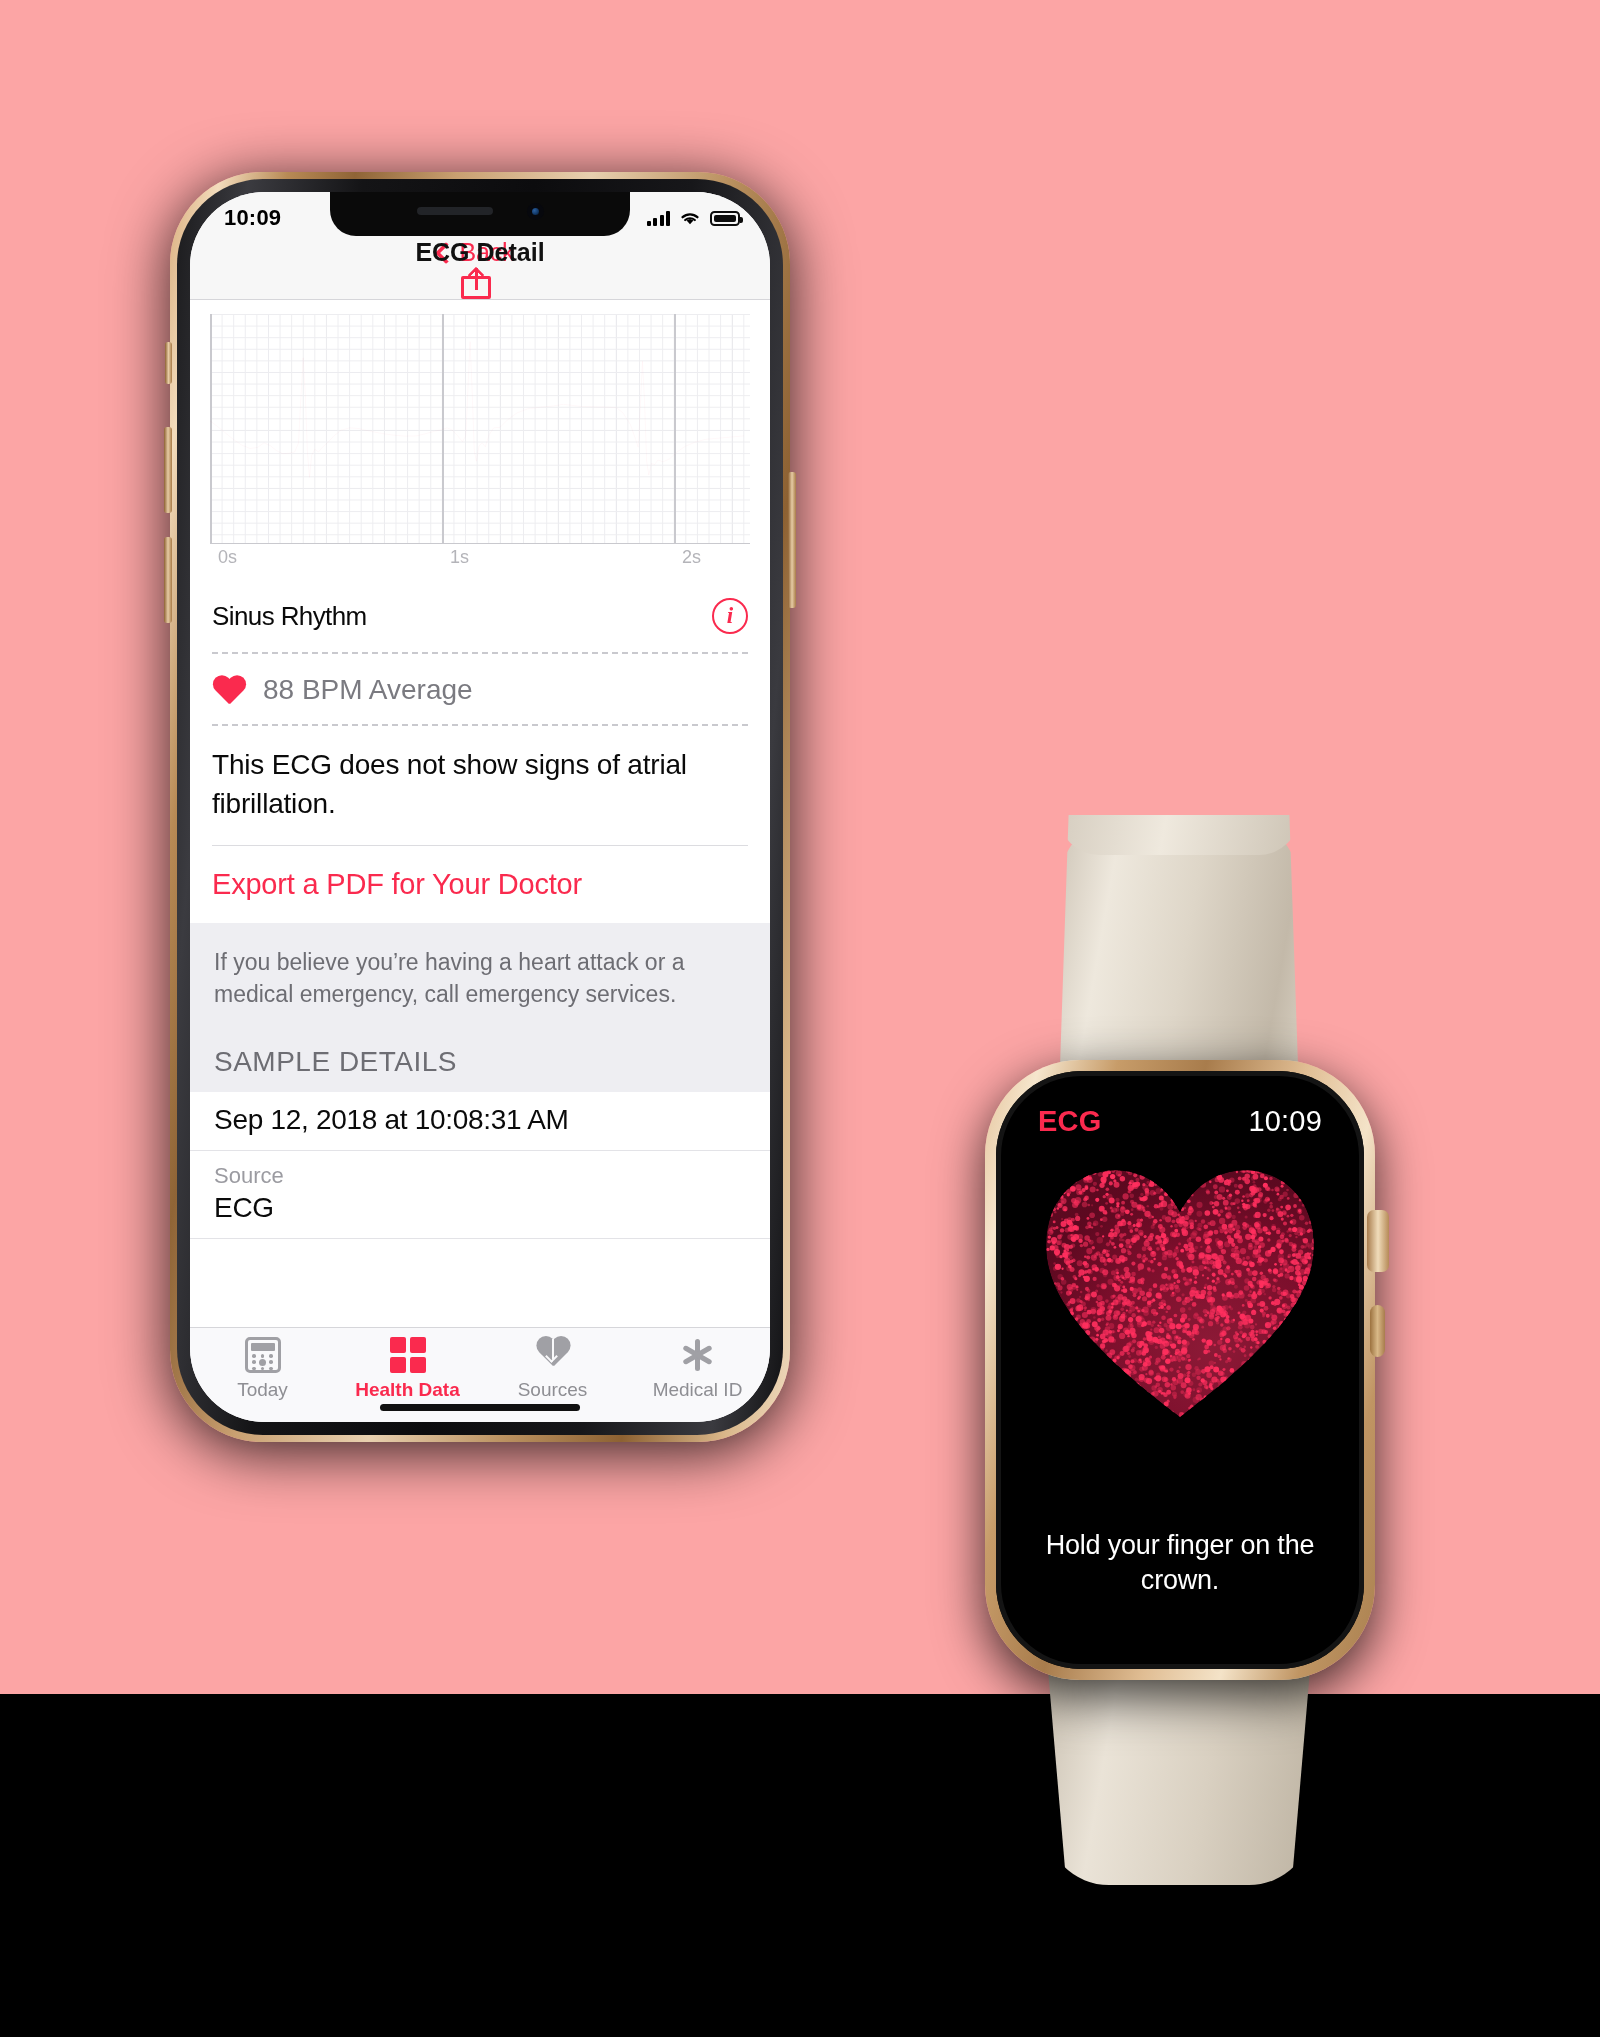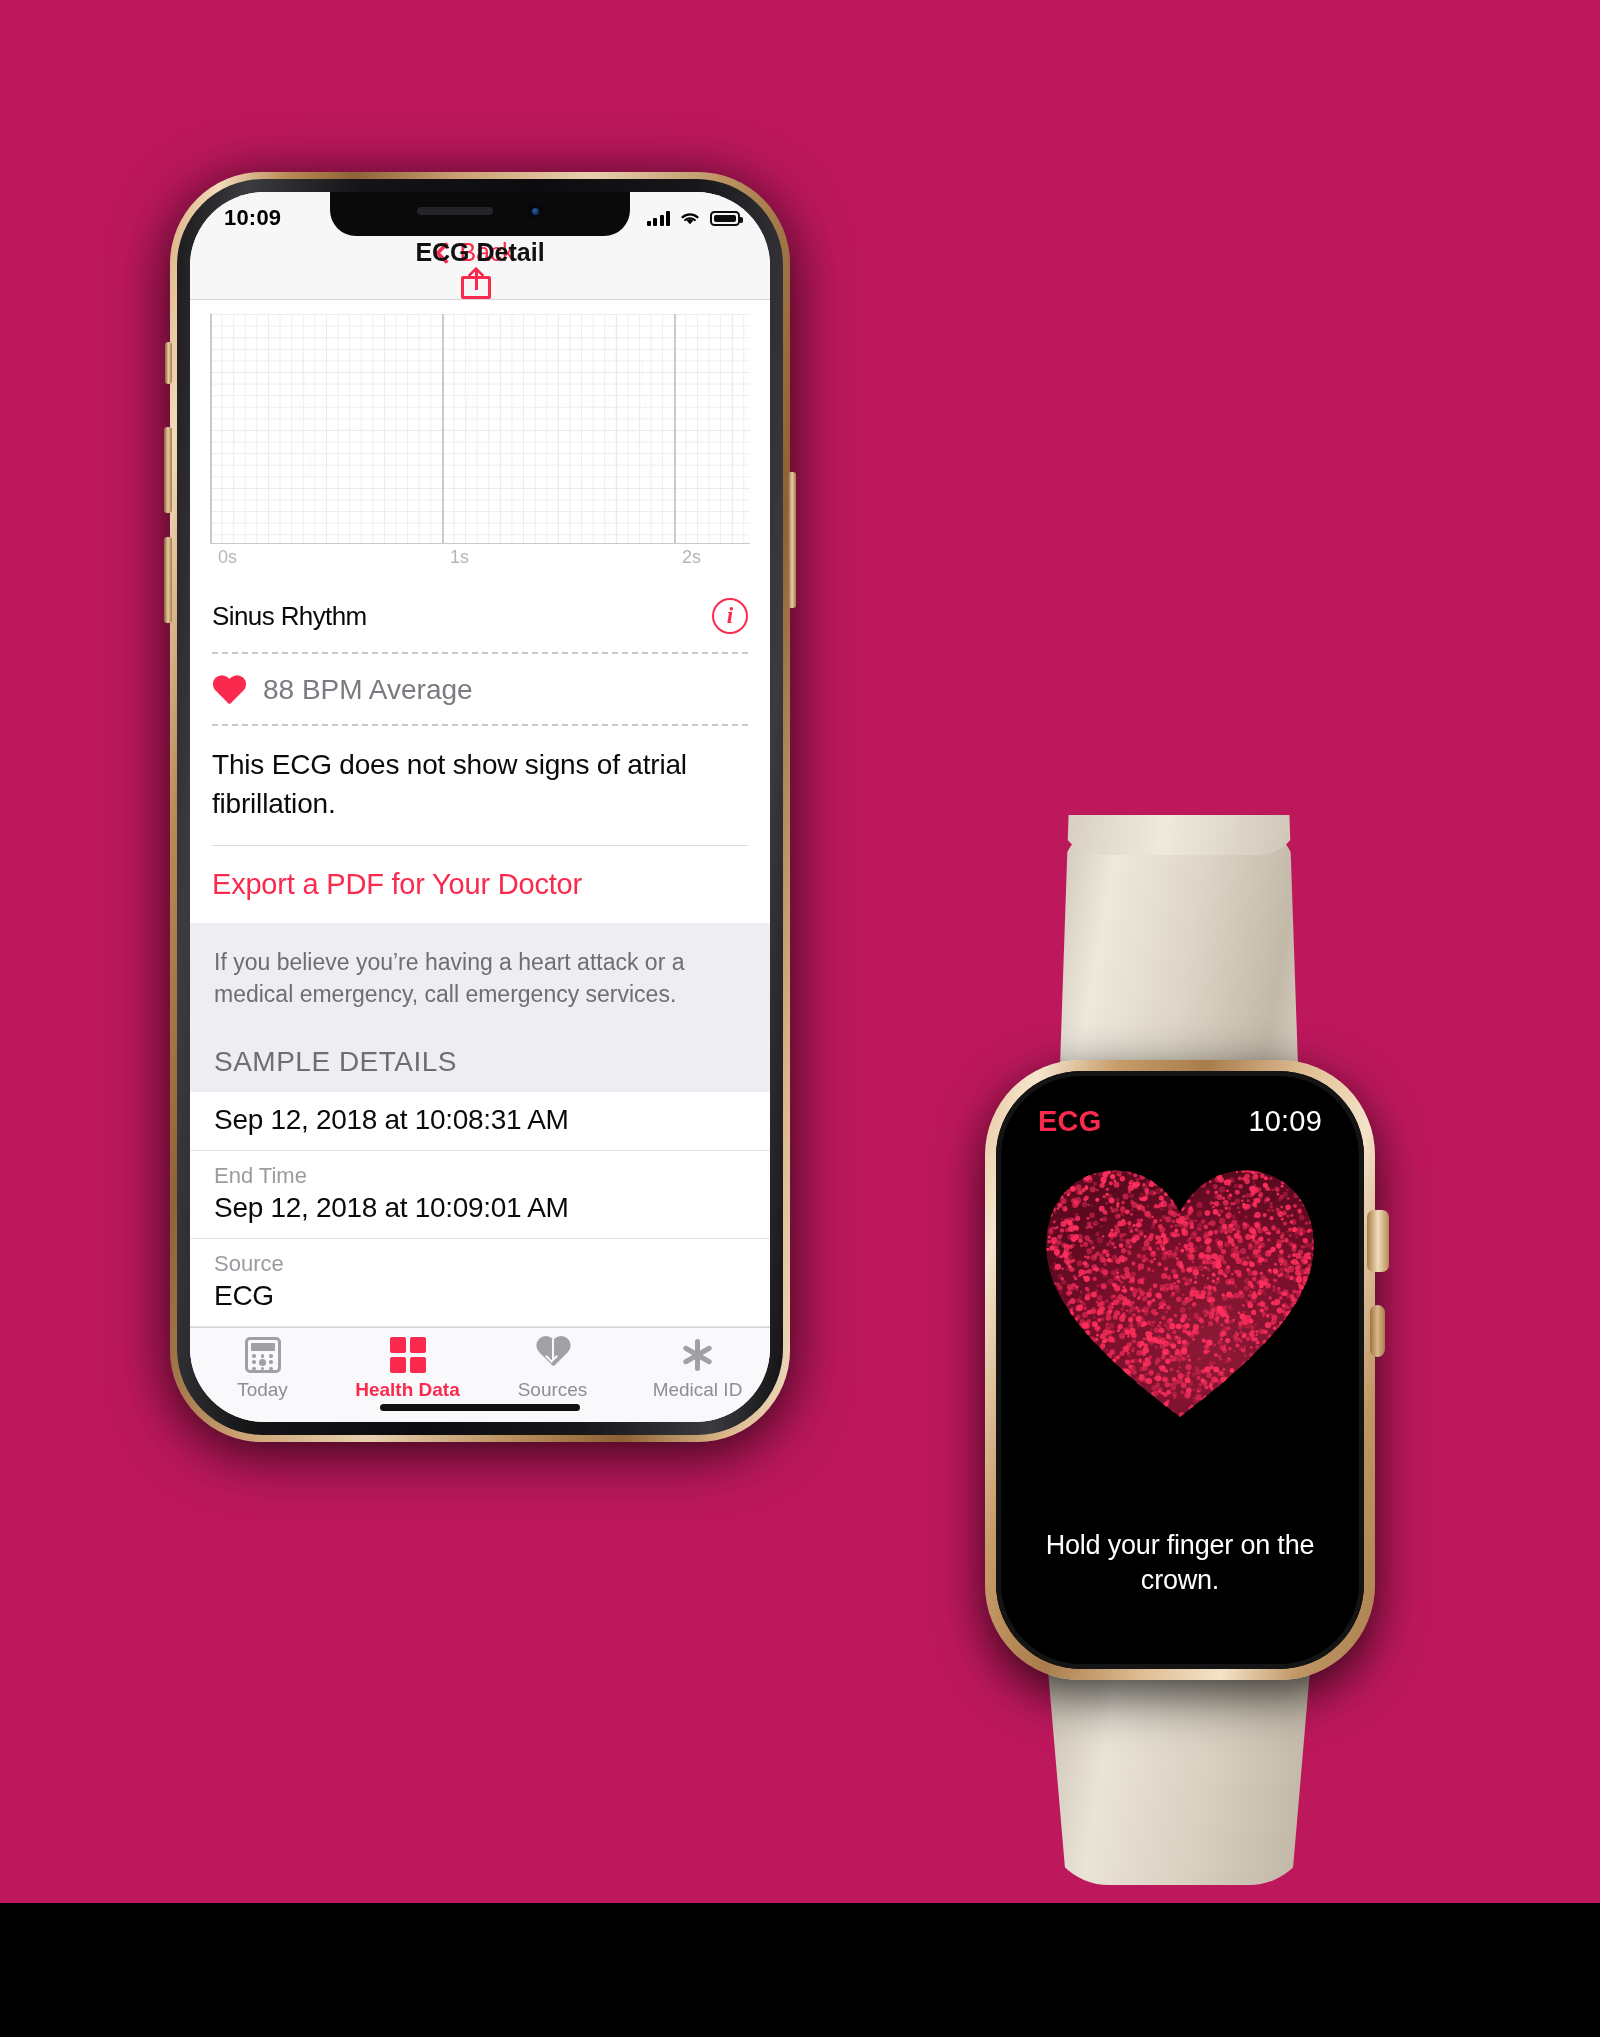--- a/index.html
+++ b/index.html
@@ -2,21 +2,21 @@
 <html><head>
 <meta charset="utf-8">
 <style>
   * { box-sizing: border-box; margin: 0; padding: 0; }
   html, body {
     width: 1600px; height: 2037px;
     background: #000;
     font-family: "Liberation Sans", sans-serif;
     overflow: hidden;
   }
-  .stage { position: relative; width: 1600px; height: 1903px; background: #be185d; }
+  .stage { position: relative; width: 1600px; height: 1694px; background: #fca5a5; }
 
   
   .phone {
     position: absolute; left: 170px; top: 172px;
     width: 620px; height: 1270px;
     border-radius: 92px;
     background: linear-gradient(100deg,#d7ab7a 0%,#f3dcbc 6%,#b88a55 14%,#8f6436 22%,#c9a071 34%,#e8d0af 50%,#bb9261 66%,#8d6132 80%,#d9b689 92%,#f0ddc2 100%);
     padding: 7px;
     box-shadow: 0 10px 60px rgba(0,0,0,.8);
   }
@@ -304,24 +304,20 @@
             <div class="export">Export a PDF for Your Doctor</div>
           </div>
 
           <div class="warn">
             <p>If you believe you’re having a heart attack or a medical emergency, call emergency services.</p>
           </div>
           <div class="section-head">SAMPLE DETAILS</div>
 
           <div class="dl-row">
             <div class="v">Sep 12, 2018 at 10:08:31 AM</div>
-          </div>
-          <div class="dl-row">
-            <div class="k">End Time</div>
-            <div class="v">Sep 12, 2018 at 10:09:01 AM</div>
           </div>
           <div class="dl-row">
             <div class="k">Source</div>
             <div class="v">ECG</div>
           </div>
 
         </div>
 
         <div class="tabbar">
           <div class="tab">

